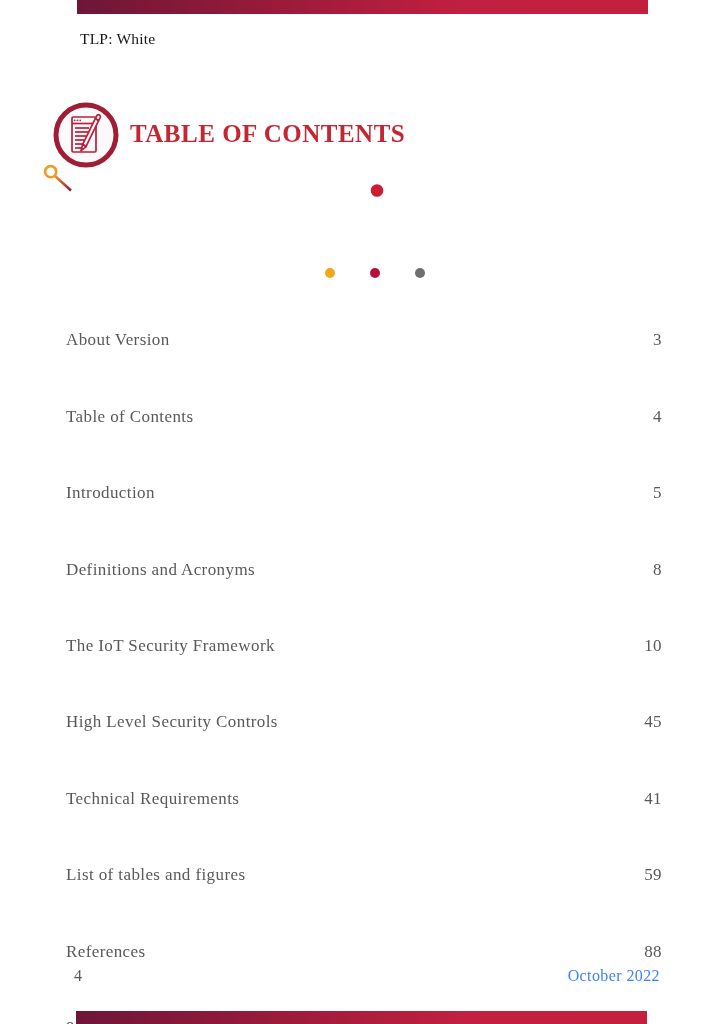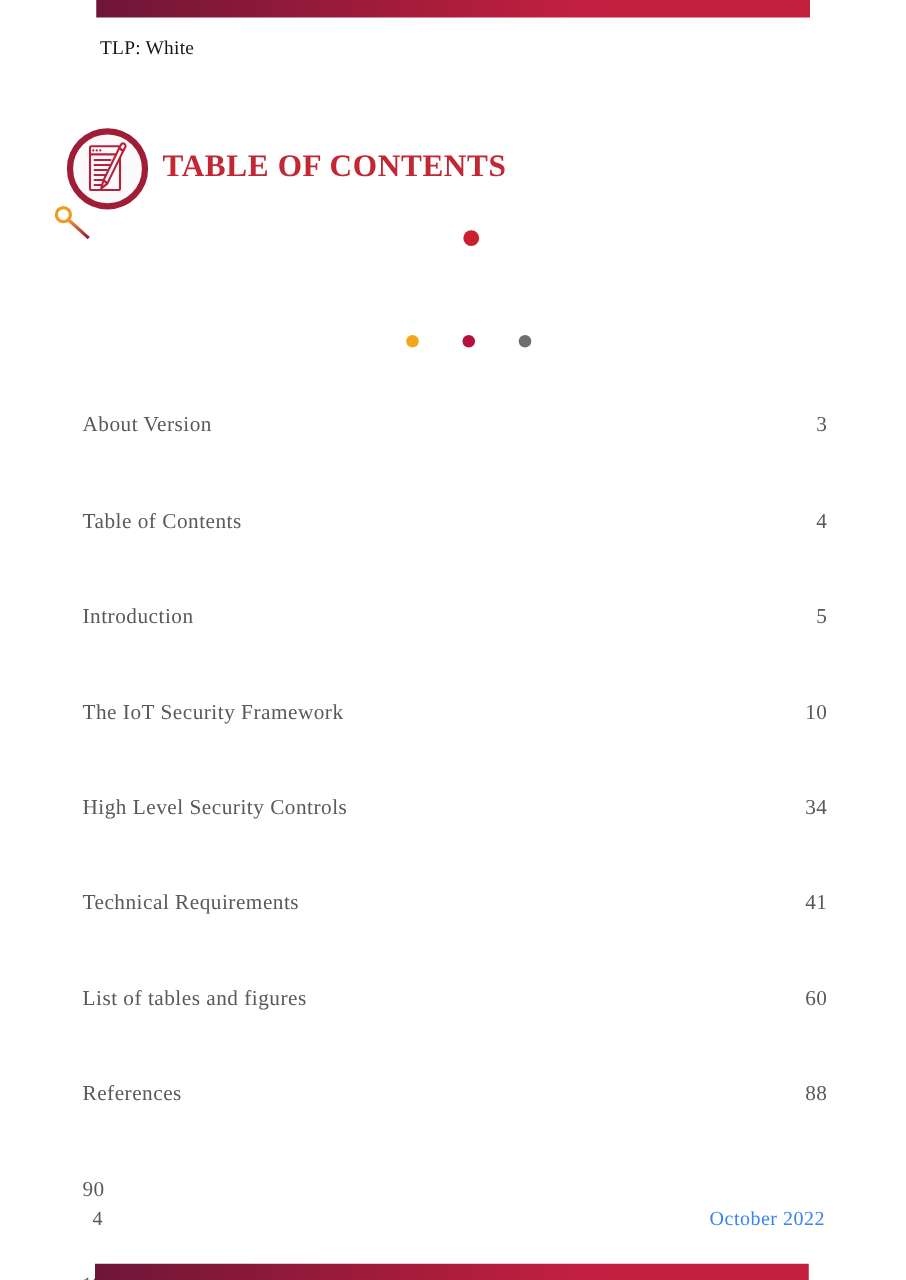--- a/index.html
+++ b/index.html
@@ -119,34 +119,38 @@
       </div>
       <div class="toc-row">
         <span class="toc-title">Table of Contents</span>
         <span class="toc-page">4</span>
       </div>
       <div class="toc-row">
         <span class="toc-title">Introduction</span>
         <span class="toc-page">5</span>
       </div>
       <div class="toc-row">
+        <span class="toc-title">Definitions and Acronyms</span>
+        <span class="toc-page">8</span>
+      </div>
+      <div class="toc-row">
         <span class="toc-title">The IoT Security Framework</span>
         <span class="toc-page">10</span>
       </div>
       <div class="toc-row">
         <span class="toc-title">High Level Security Controls</span>
-        <span class="toc-page">34</span>
+        <span class="toc-page">45</span>
       </div>
       <div class="toc-row">
         <span class="toc-title">Technical Requirements</span>
         <span class="toc-page">41</span>
       </div>
       <div class="toc-row">
         <span class="toc-title">List of tables and figures</span>
-        <span class="toc-page">60</span>
+        <span class="toc-page">59</span>
       </div>
       <div class="toc-row">
         <span class="toc-title">References</span>
         <span class="toc-page">88</span>
       </div>
       <div class="toc-row">
         <span class="toc-page">90</span>
       </div>
       <div class="toc-row small">
         <span class="toc-page">100</span>

